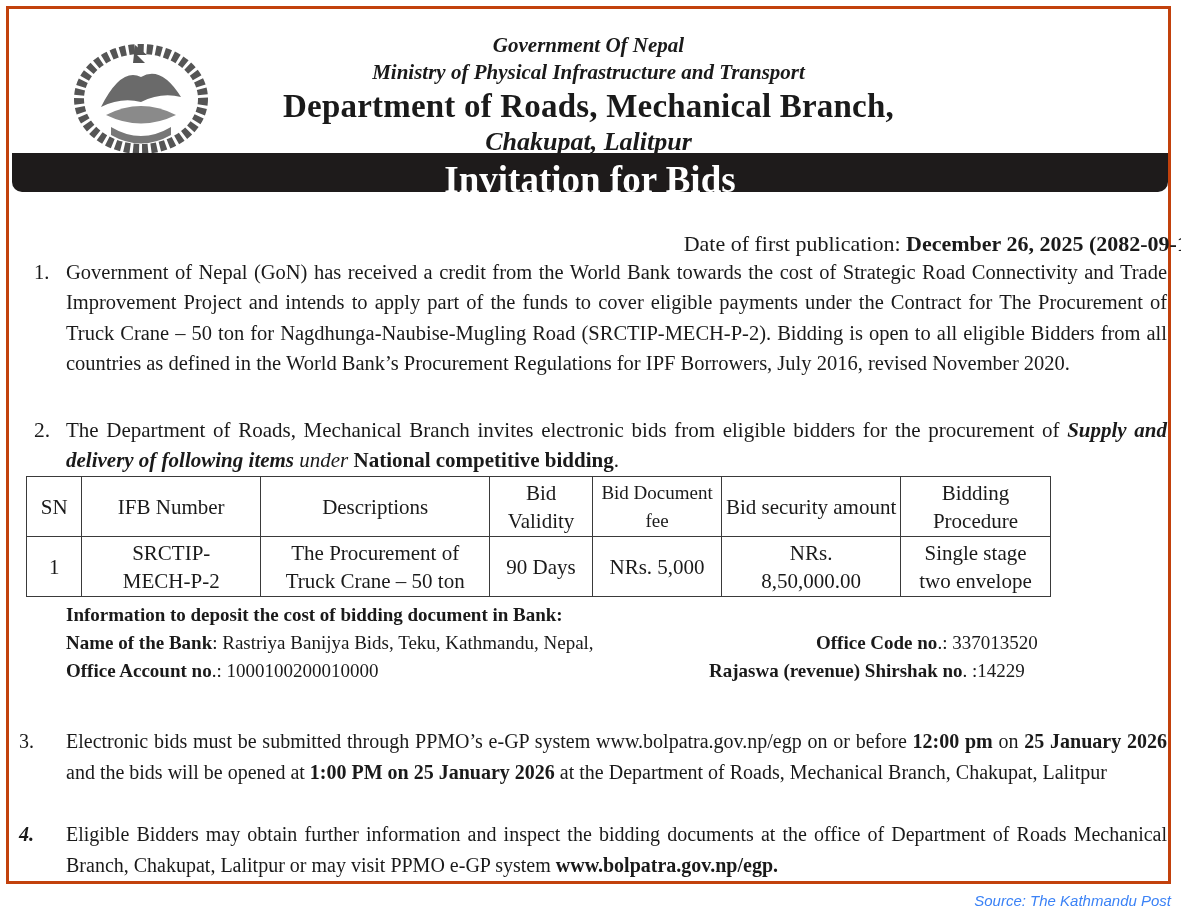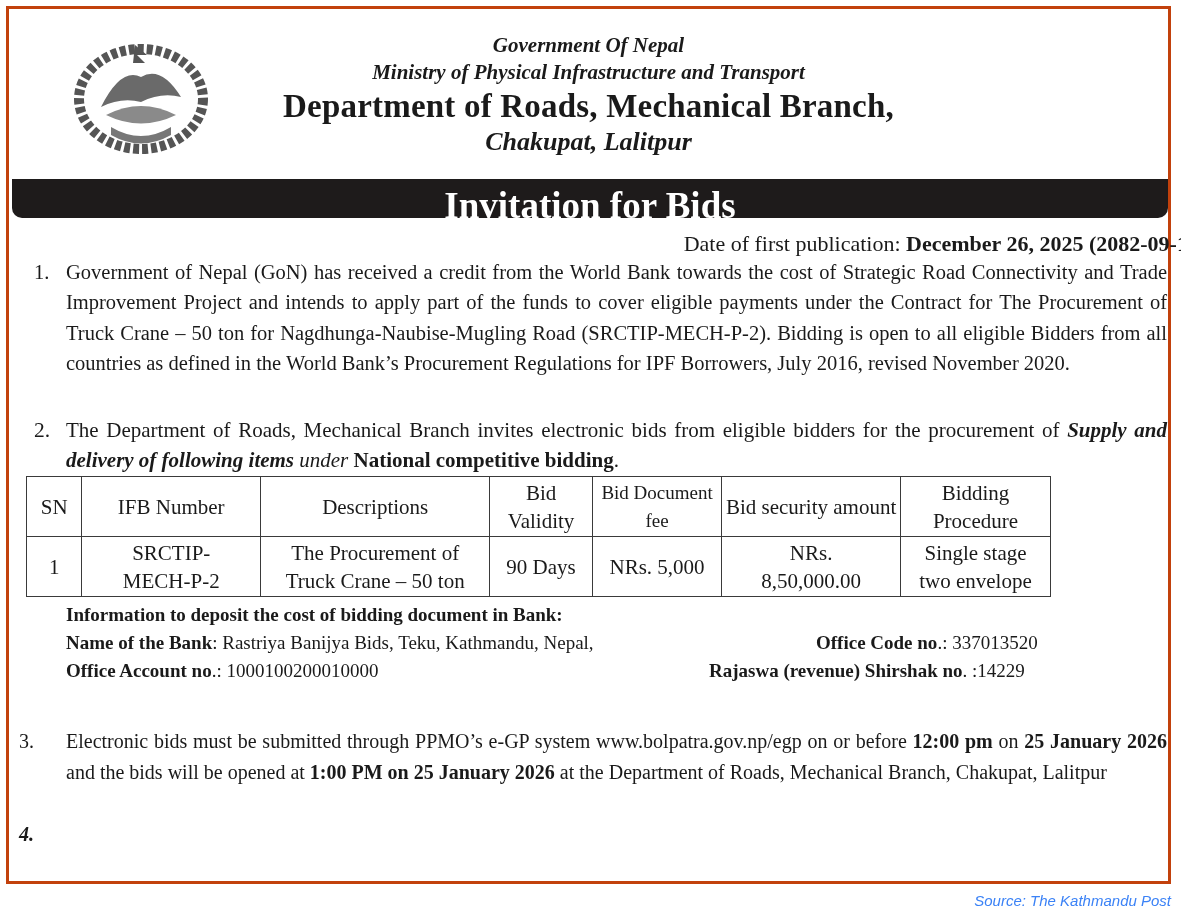--- a/index.html
+++ b/index.html
@@ -13,21 +13,21 @@
   }
   .emblem {
     position:absolute; left:62px; top:28px; width:140px; height:120px;
   }
   .hdr { position:absolute; left:0; width:100%; text-align:center; white-space:nowrap; }
   .gov { top:24px; font-size:21px; font-style:italic; font-weight:bold; }
   .ministry { top:51px; font-size:21px; font-style:italic; font-weight:bold; }
   .dept { top:79px; font-size:33px; font-weight:bold; letter-spacing:0.2px; }
   .loc { top:118px; font-size:26px; font-style:italic; font-weight:bold; }
   .bar {
-    position:absolute; left:3px; top:170px; width:1156px; height:39px; background:#1e1b1b;
+    position:absolute; left:3px; top:144px; width:1156px; height:39px; background:#1e1b1b;
     border-radius:0 0 10px 10px;
     color:#fff; text-align:center; font-size:37px; font-weight:bold; line-height:53px;
   }
   .pubdate { position:absolute; top:222px; left:0; width:100%; text-align:right; font-size:22px;padding-left:37px; }
   .pubdate b { font-weight:bold; }
   .para {
     position:absolute; font-size:20.5px; line-height:30.3px; text-align:justify;
     text-align-last:left;
   }
   .num { position:absolute; font-size:20.5px; }
@@ -124,15 +124,18 @@
   <div class="bank" style="left:807px; top:620px;"><b>Office Code no</b><span>.: 337013520</span></div>
   <div class="bank" style="left:57px; top:648px;"><b>Office Account no</b><span>.: 1000100200010000</span></div>
   <div class="bank" style="left:700px; top:648px;"><b>Rajaswa (revenue) Shirshak no</b><span>. :14229</span></div>
 
   <div class="num n3">3.</div>
   <div class="para p3">
     <span>Electronic bids must be submitted through PPMO’s e-GP system www.bolpatra.gov.np/egp on or before </span><b>12:00 pm</b><span> on </span><b>25 January 2026</b><span> and the bids will be opened at </span><b>1:00 PM on 25 January 2026</b><span> at the Department of Roads, Mechanical Branch, Chakupat, Lalitpur</span>
   </div>
 
   <div class="num n4">4.</div>
+  <div class="para p4">
+    <span>Eligible Bidders may obtain further information and inspect the bidding documents at the office of Department of Roads Mechanical Branch, Chakupat, Lalitpur or may visit PPMO e-GP system </span><b>www.bolpatra.gov.np/egp.</b>
+  </div>
 </div>
 
 <div class="source">Source: The Kathmandu Post</div>
 
 </body></html>

